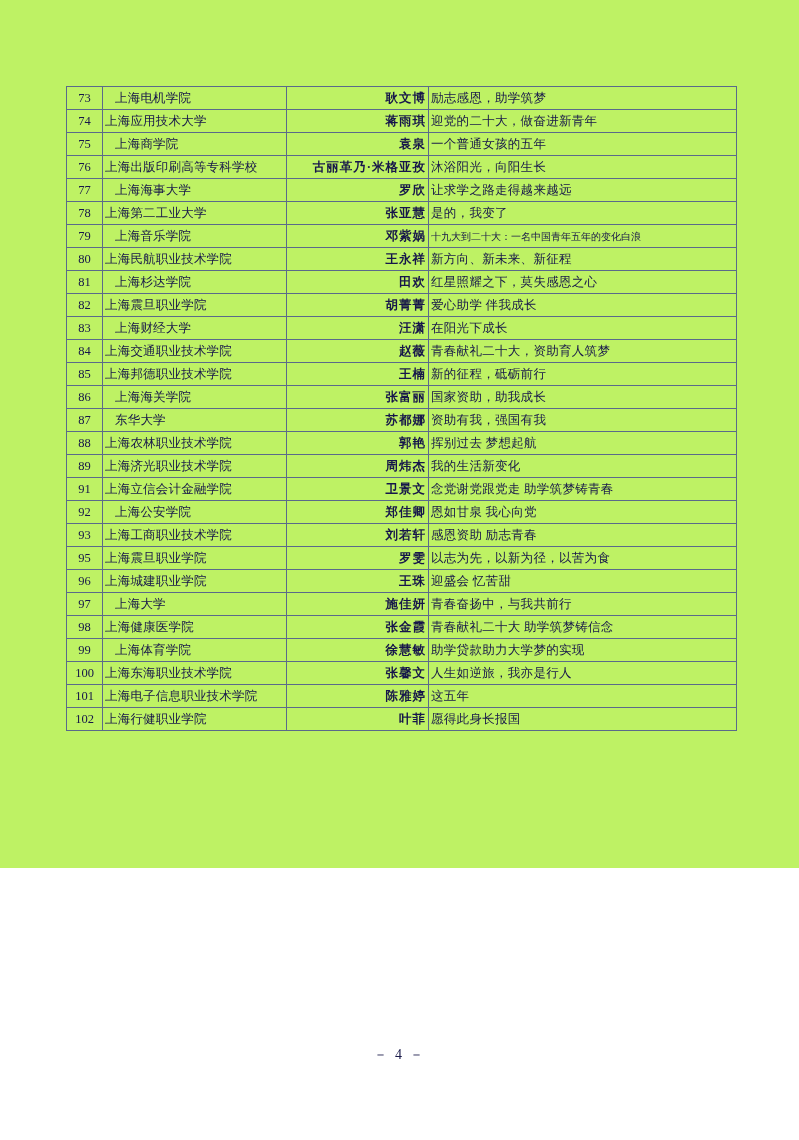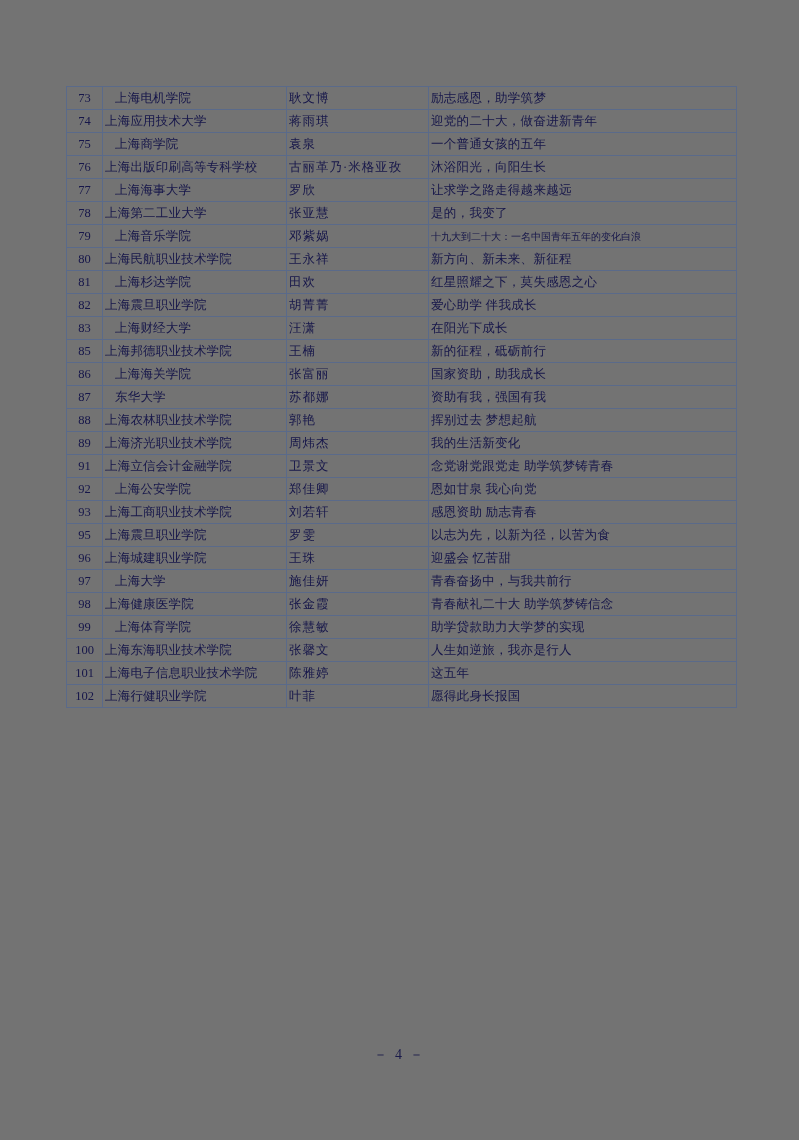--- a/index.html
+++ b/index.html
@@ -12,22 +12,22 @@
     background: #ffffff;
     font-family: "Liberation Serif", "DejaVu Serif", serif;
     color: #1a1a4a;
     position: relative;
     overflow: hidden;
   }
   .page {
     position: absolute;
     left: 0; top: 0;
     width: 799px;
-    height: 1140px;
-    background: #737373;
+    height: 868px;
+    background: #bef264;
   }
   .table-wrap {
     position: absolute;
     left: 66px;
     top: 86px;
     width: 670px;
   }
   table.doc-table {
     border-collapse: collapse;
     width: 670px;
@@ -56,22 +56,23 @@
   td.school {
     text-align: left;
     padding-left: 6px;
     letter-spacing: 0.2px;
   }
   td.school.indent {
     padding-left: 12px;
     margin-left: 24px;
   }
   td.name {
-    text-align: left;
+    text-align: right;
     letter-spacing: 1px;
+    font-weight: bold;
   }
   td.title {
     letter-spacing: 0.3px;
   }
   td.title.small {
     font-size: 10px;
     letter-spacing: 0;
   }
   .footer {
     position: absolute;
@@ -158,20 +159,26 @@
             <td class="name">胡菁菁</td>
             <td class="title">爱心助学 伴我成长</td>
           </tr>
           <tr>
             <td class="num">83</td>
             <td class="school indent">上海财经大学</td>
             <td class="name">汪潇</td>
             <td class="title">在阳光下成长</td>
           </tr>
           <tr>
+            <td class="num">84</td>
+            <td class="school">上海交通职业技术学院</td>
+            <td class="name">赵薇</td>
+            <td class="title">青春献礼二十大，资助育人筑梦</td>
+          </tr>
+          <tr>
             <td class="num">85</td>
             <td class="school">上海邦德职业技术学院</td>
             <td class="name">王楠</td>
             <td class="title">新的征程，砥砺前行</td>
           </tr>
           <tr>
             <td class="num">86</td>
             <td class="school indent">上海海关学院</td>
             <td class="name">张富丽</td>
             <td class="title">国家资助，助我成长</td>

